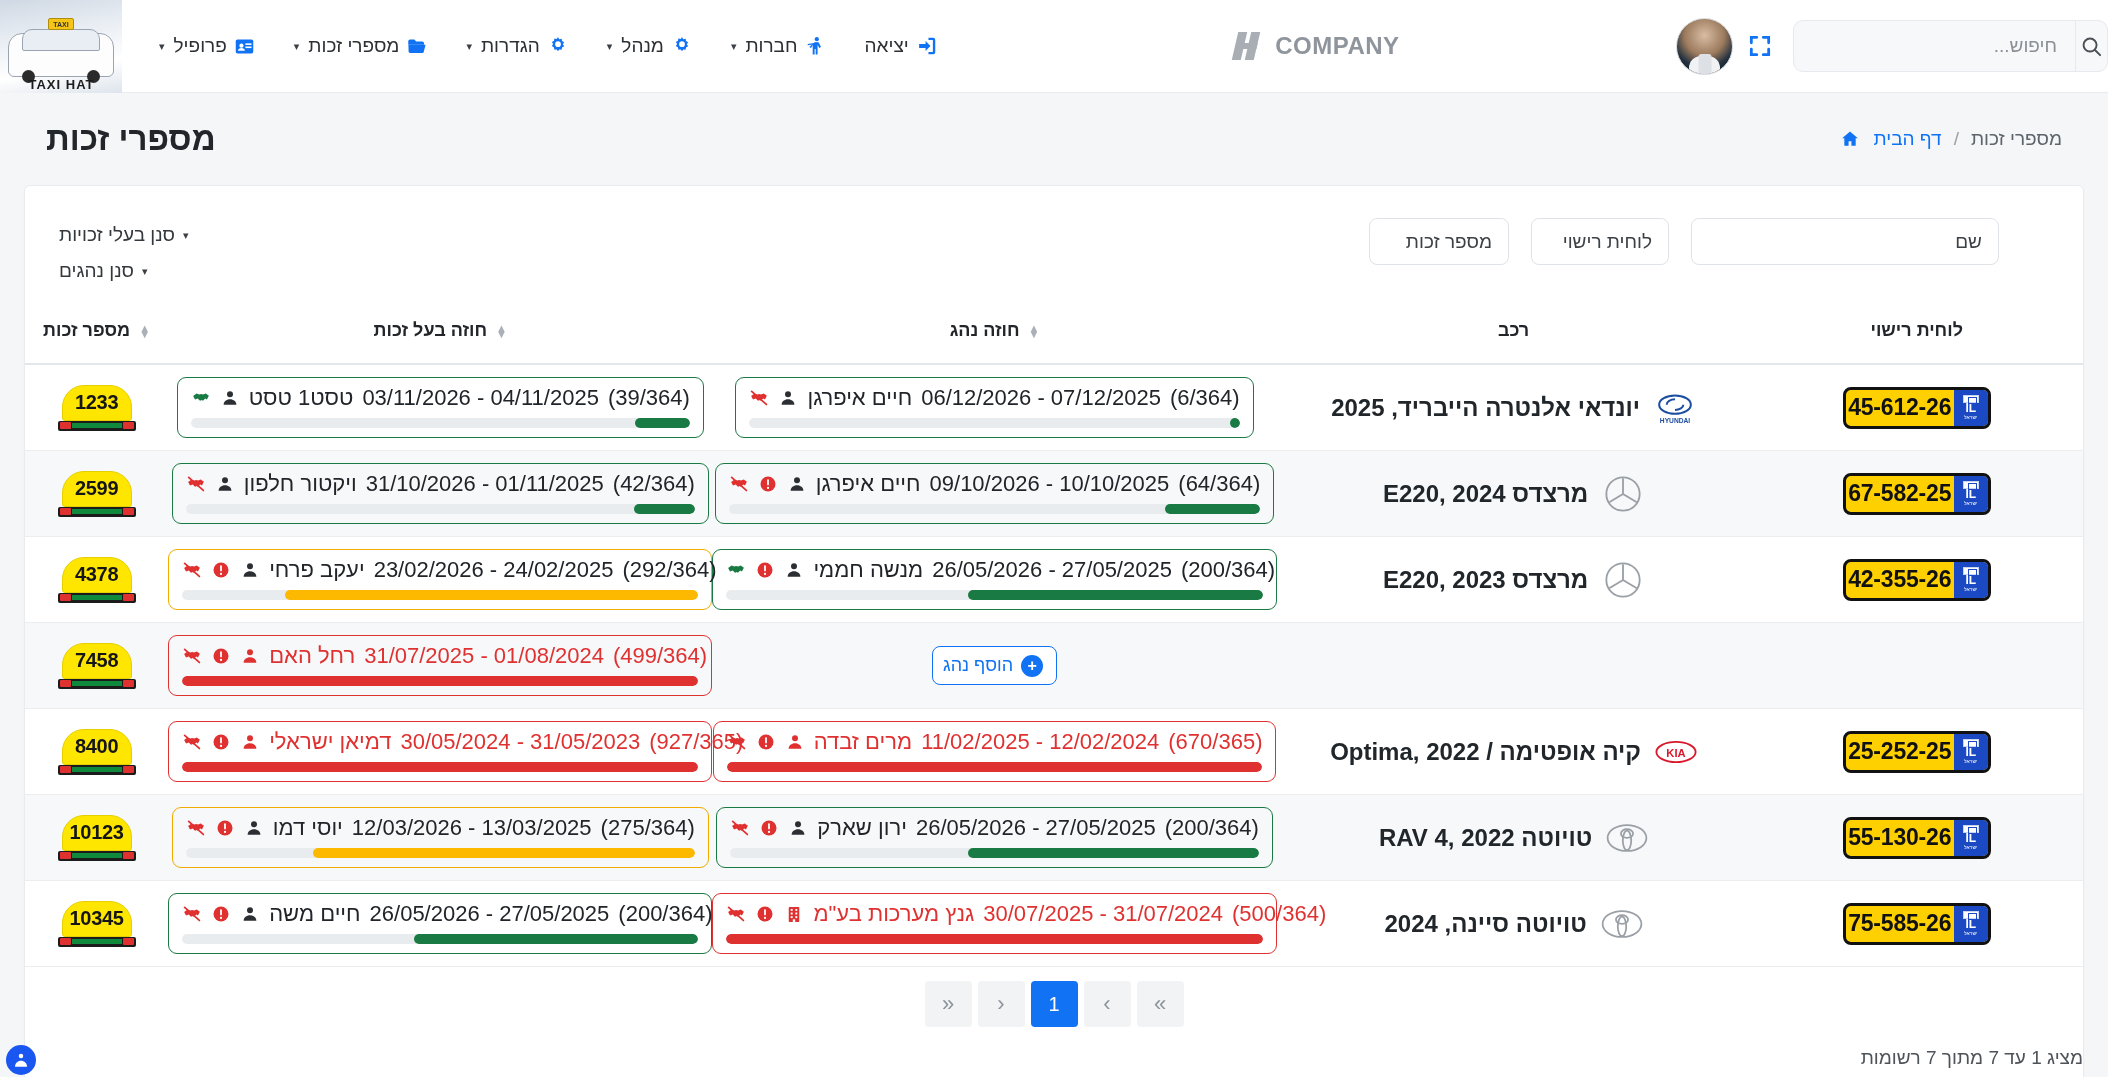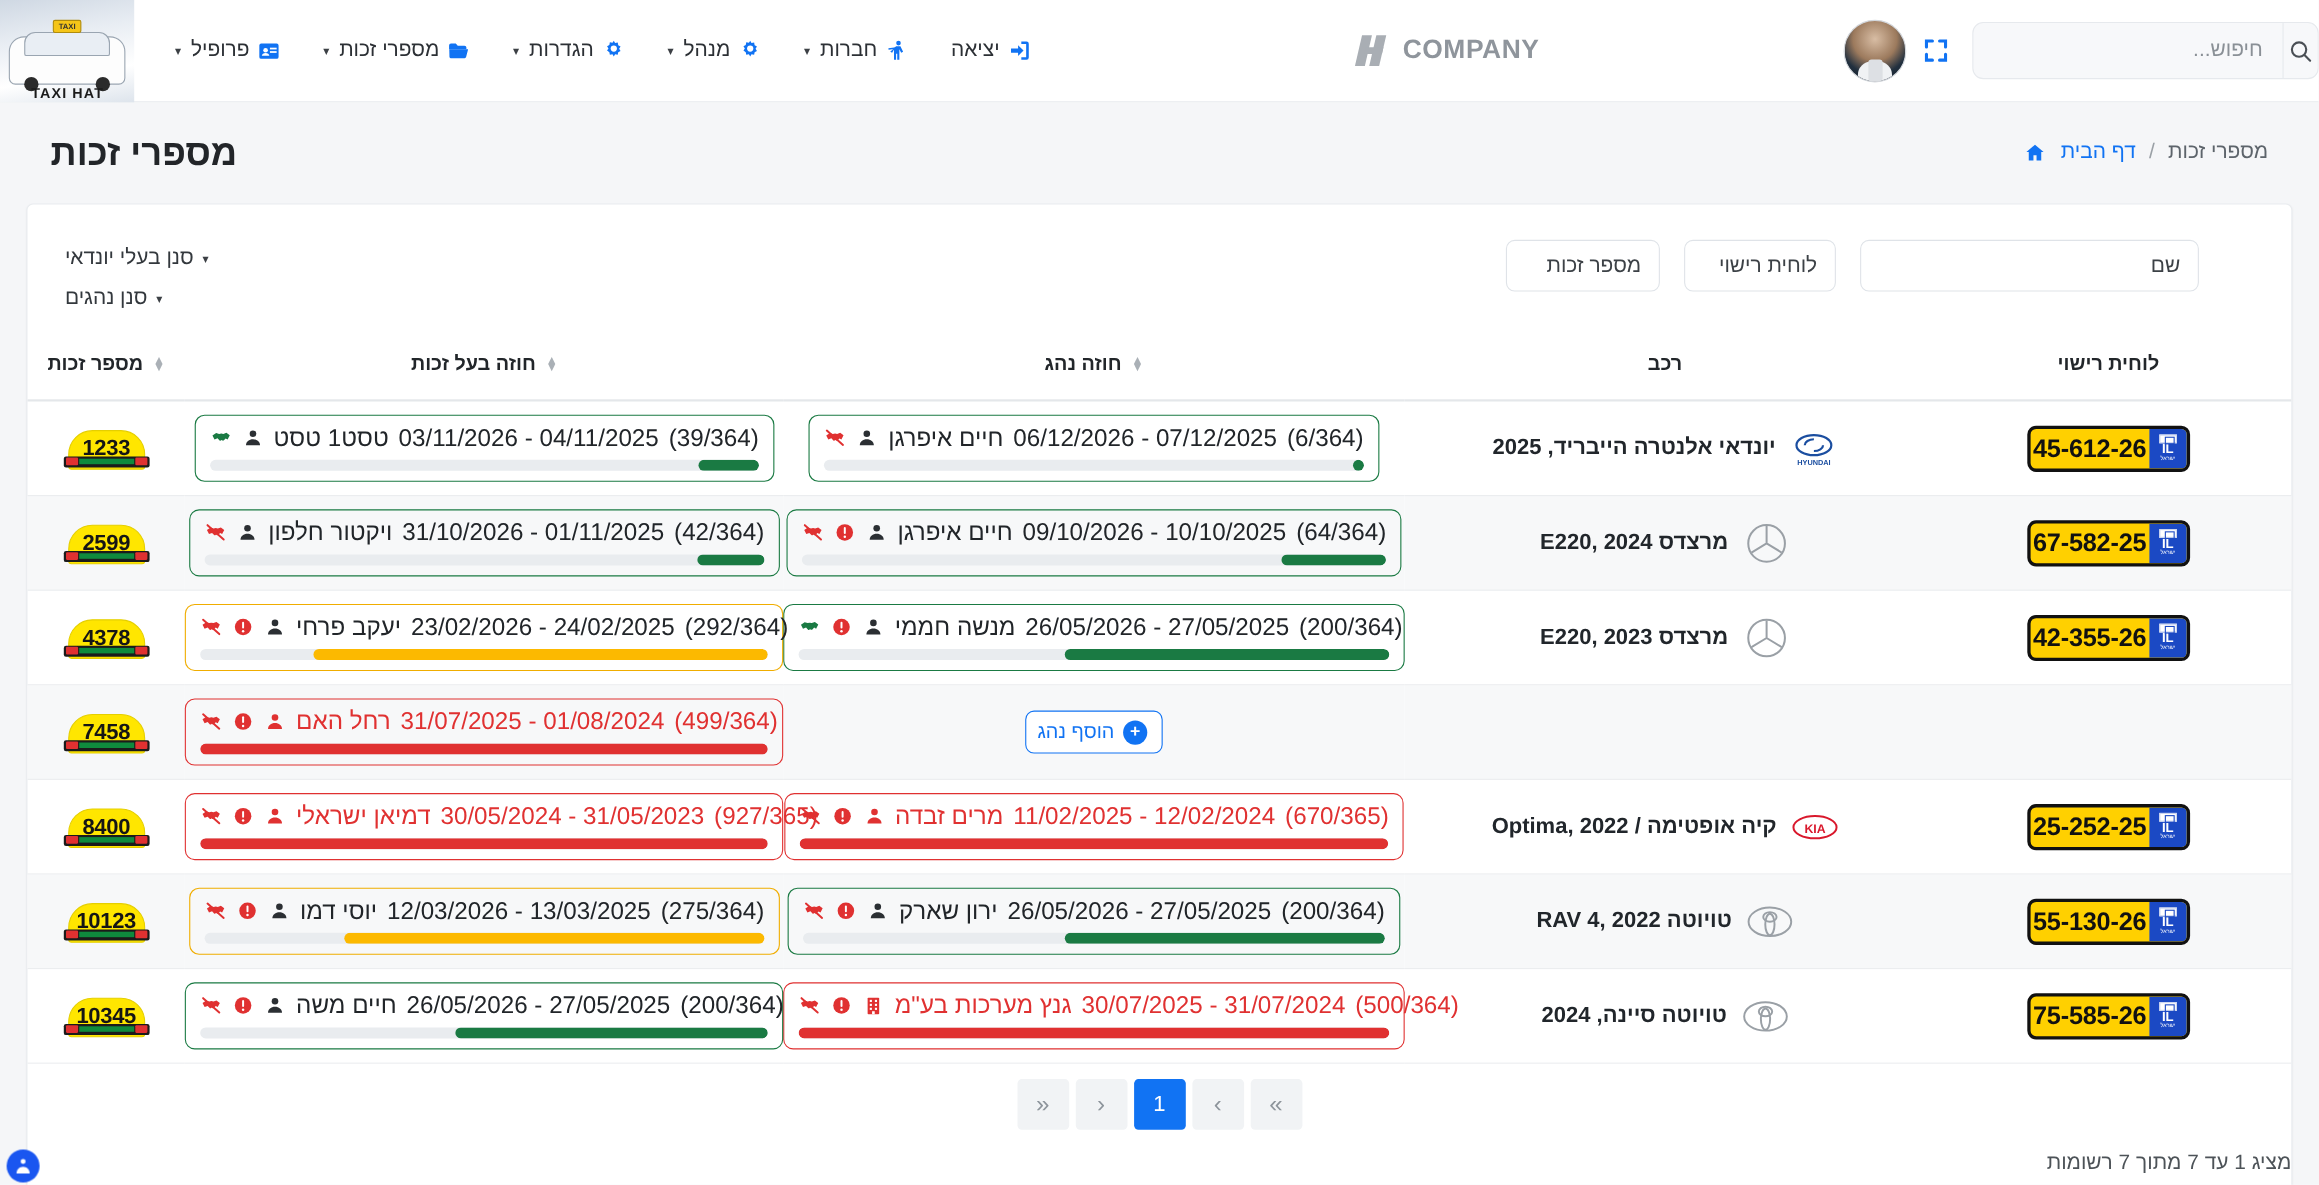--- a/index.html
+++ b/index.html
@@ -176,21 +176,21 @@
   .col-owner { width: 540px; }
   .col-driver { width: 560px; }
   .col-rechev { width: 470px; }
   .col-plate { width: 330px; }
 
   table.grid td { border-bottom:1px solid #ebedef; padding: 12px 0; vertical-align: middle; }
   tr.alt td { background: #f7f8f9; }
 
   
   .zchut-badge {
-    width: 78px; height: 34px; margin: 0 auto; position: relative;
+    width: 78px; height: 46px; margin: 0 auto; position: relative;
   }
   .zchut-dome {
     position:absolute; left:4px; right:4px; top:0; height:36px;
     background:#ffe600; border-radius: 22px 22px 3px 3px; border:1px solid #e5cf00;
     display:flex; align-items:center; justify-content:center;
     font-size:20px; font-weight:800; color:#151515; letter-spacing:-0.3px;
   }
   .zchut-base {
     position:absolute; left:0; right:0; bottom:0; height:10px; background:#1b1b1b; border-radius:2px;
   }
@@ -230,21 +230,21 @@
   .addrow-wrap { display:flex; justify-content:center; }
   .btn-add-driver {
     border:1px solid #1173f3; color:#1173f3; border-radius:8px; height:39px;
     display:flex; flex-direction:row-reverse; align-items:center; gap:8px;
     padding: 0 13px 0 10px; font-size:18px; cursor:pointer; background:#fff;
   }
   .btn-add-driver .plus-circle { width:22px;height:22px;font-size:16px; }
 
   
   .vehicle { display:flex; flex-direction:row-reverse; align-items:center; justify-content:center; gap:14px; }
-  .vehicle .vname { font-size:20px; font-weight:700; color:#21262b; white-space:nowrap; }
+  .vehicle .vname { font-size:24px; font-weight:700; color:#21262b; white-space:nowrap; }
   .marque { width:42px; height:42px; flex:none; display:flex;align-items:center;justify-content:center;}
   .marque svg{display:block;}
 
   
   .plate {
     width: 148px; height:42px; background:#ffd000; border:3px solid #111;
     border-radius:8px; display:flex; flex-direction:row-reverse; align-items:center; margin: 0 auto;
     overflow:hidden;
   }
   .plate .il {
@@ -408,21 +408,21 @@
     <span class="sep">/</span>
     <span class="bc-cur">מספרי זכות</span>
   </div>
 </div>
 
 <div class="card">
 
   <div class="toolbar">
     <div class="filters-right">
       <div class="filter-drop">
-        <span>סנן בעלי יונדאי</span>
+        <span>סנן בעלי זכויות</span>
         <span class="caret">▾</span>
       </div>
       <div class="filter-drop">
         <span>סנן נהגים</span>
         <span class="caret">▾</span>
       </div>
     </div>
 
     <div class="filters-mid">
       <input class="fin fin-zchut" type="text" placeholder="מספר זכות" style="">

